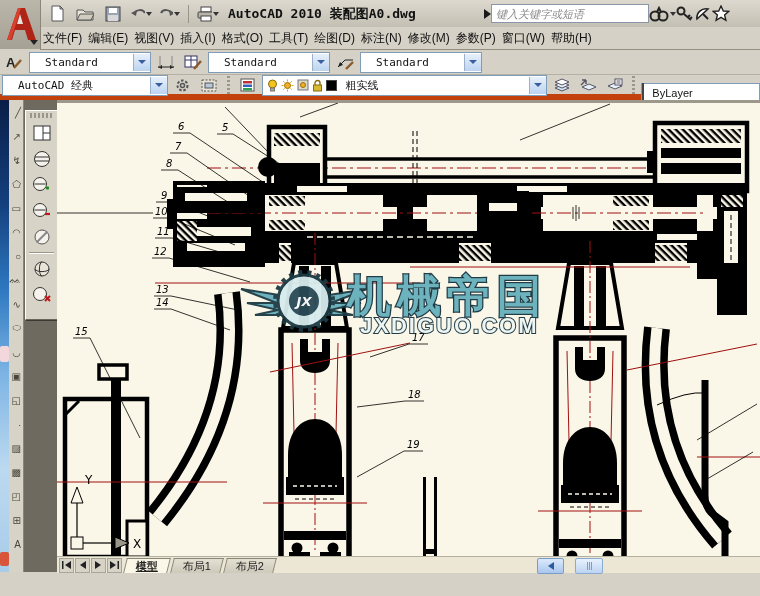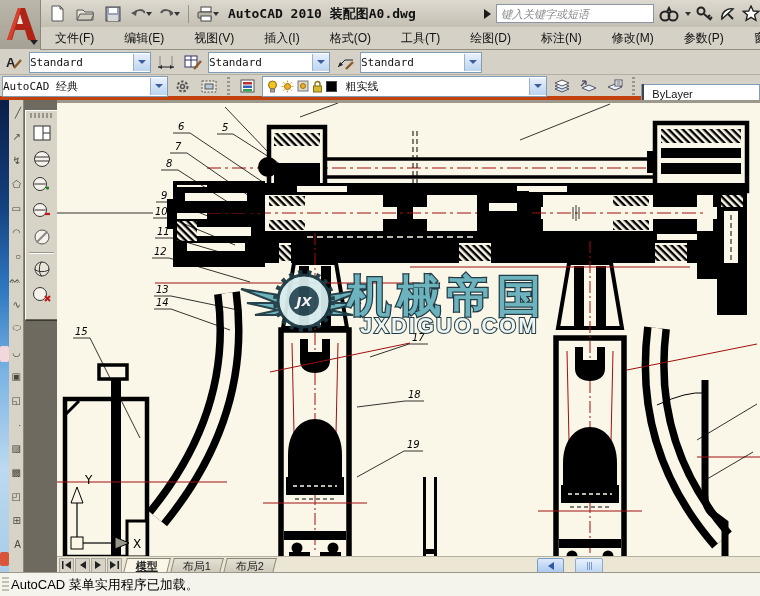--- a/index.html
+++ b/index.html
@@ -13,46 +13,46 @@
     background:linear-gradient(#bab6aa,#a5a195);border-right:1px solid #8a8678;z-index:5;}
   .acad-logo svg{position:absolute;left:3px;top:6px;}
   .logo-caret{position:absolute;right:2px;bottom:4px;width:0;height:0;
     border-left:4px solid transparent;border-right:4px solid transparent;border-top:5px solid #222;}
   .qat{position:absolute;left:46px;top:3px;display:flex;align-items:center;gap:6px;}
   .qat .btn{width:22px;height:21px;display:flex;align-items:center;justify-content:center;}
   .mini-caret{width:0;height:0;border-left:3px solid transparent;border-right:3px solid transparent;border-top:4px solid #333;margin-left:1px;}
   .qat-sep{width:1px;height:18px;background:#979387;margin:0 2px;}
   .win-title{position:absolute;left:228px;top:5px;font-family:"DejaVu Sans Mono",monospace;
     font-weight:bold;font-size:13px;color:#111;white-space:nowrap;}
-  .search-wrap{position:absolute;left:484px;top:3px;display:flex;align-items:center;gap:5px;}
+  .search-wrap{position:absolute;left:484px;top:3px;display:flex;align-items:center;}
   .play-btn{width:0;height:0;border-top:5px solid transparent;border-bottom:5px solid transparent;border-left:7px solid #1a1a1a;}
   .search-input{width:148px;height:17px;border:1px solid #8a96a8;background:#fff;font-size:11px;padding:0 4px;}
   .search-input::placeholder{font-style:italic;color:#8a8a8a;}
   .tb-icon{display:flex;align-items:center;justify-content:center;height:21px;}
 
   
   .menubar{position:absolute;left:40px;top:27px;width:720px;height:22px;
     background:#d5d1c6;border-bottom:1px solid #94907f;display:flex;align-items:center;}
-  .menu-item{font-size:12px;color:#111;padding:0 15px;white-space:nowrap;}
+  .menu-item{font-size:12px;color:#111;padding:0 3px;white-space:nowrap;}
 
   
   .tb-styles{position:absolute;left:0;top:50px;width:760px;height:25px;background:#d5d1c6;
     border-bottom:1px solid #b4b0a4;display:flex;align-items:center;gap:3px;padding-left:2px;box-sizing:border-box;}
   .icon-btn{width:22px;height:21px;display:flex;align-items:center;justify-content:center;
     border:1px solid transparent;}
   .combo{height:19px;background:#fff;border:1px solid #7f9db9;display:flex;align-items:center;position:relative;}
-  .combo .val{font-size:11px;color:#111;padding-left:0;flex:1;font-family:"DejaVu Sans Mono",monospace;}
+  .combo .val{font-size:11px;color:#111;padding-left:15px;flex:1;font-family:"DejaVu Sans Mono",monospace;}
   .combo .arrow{width:16px;height:17px;background:linear-gradient(#e8f0fb,#bcd4f0);
     border-left:1px solid #9ab0cc;display:flex;align-items:center;justify-content:center;margin:0;}
   .combo .arrow:after{content:"";width:0;height:0;border-left:4px solid transparent;border-right:4px solid transparent;border-top:4px solid #3a5f9f;}
   .w118{width:120px;} .w172{width:172px;}
 
   
   .tb-work{position:absolute;left:0;top:76px;width:760px;height:24px;background:#d5d1c6;
-    border-bottom:4px solid #c2410c;display:flex;align-items:center;gap:3px;padding-left:2px;box-sizing:border-box;}
+    border-bottom:6px solid #c2410c;display:flex;align-items:center;gap:3px;padding-left:2px;box-sizing:border-box;}
   .grip{width:4px;height:18px;background:repeating-linear-gradient(#9a968a 0 2px,#d5d1c6 2px 4px);margin:0 3px;}
   .layer-combo{width:296px;}
   .layer-combo .licons{display:flex;align-items:center;gap:3px;padding-left:4px;}
   .swatch{width:9px;height:9px;background:#000;border:1px solid #444;}
   .layer-name{font-size:11px;padding-left:8px;color:#111;flex:1;}
   .color-combo{width:122px;margin-top:16px;}
 
   
   .desk-strip{position:absolute;left:0;top:100px;width:9px;height:472px;
     background:linear-gradient(#0a1e48 0%,#14407e 22%,#2e78c0 40%,#7cb4e4 58%,#bcd9f0 78%,#a8cce8 100%);}
@@ -677,18 +677,14 @@
           <path d="M7,0 L1,4 L7,8 Z" fill="#2a5aa0"></path>
         </svg>
     </div>
     <div class="hscroll-thumb">
       <span class="thumb-line"></span>
         <span class="thumb-line"></span>
         <span class="thumb-line"></span>
     </div>
   </div>
 
-  <div class="statusbar">
-    <div class="status-grip"></div>
-    <span class="status-text">AutoCAD 菜单实用程序已加载。</span>
-  </div>
 
 </div>
 
 </body></html>

